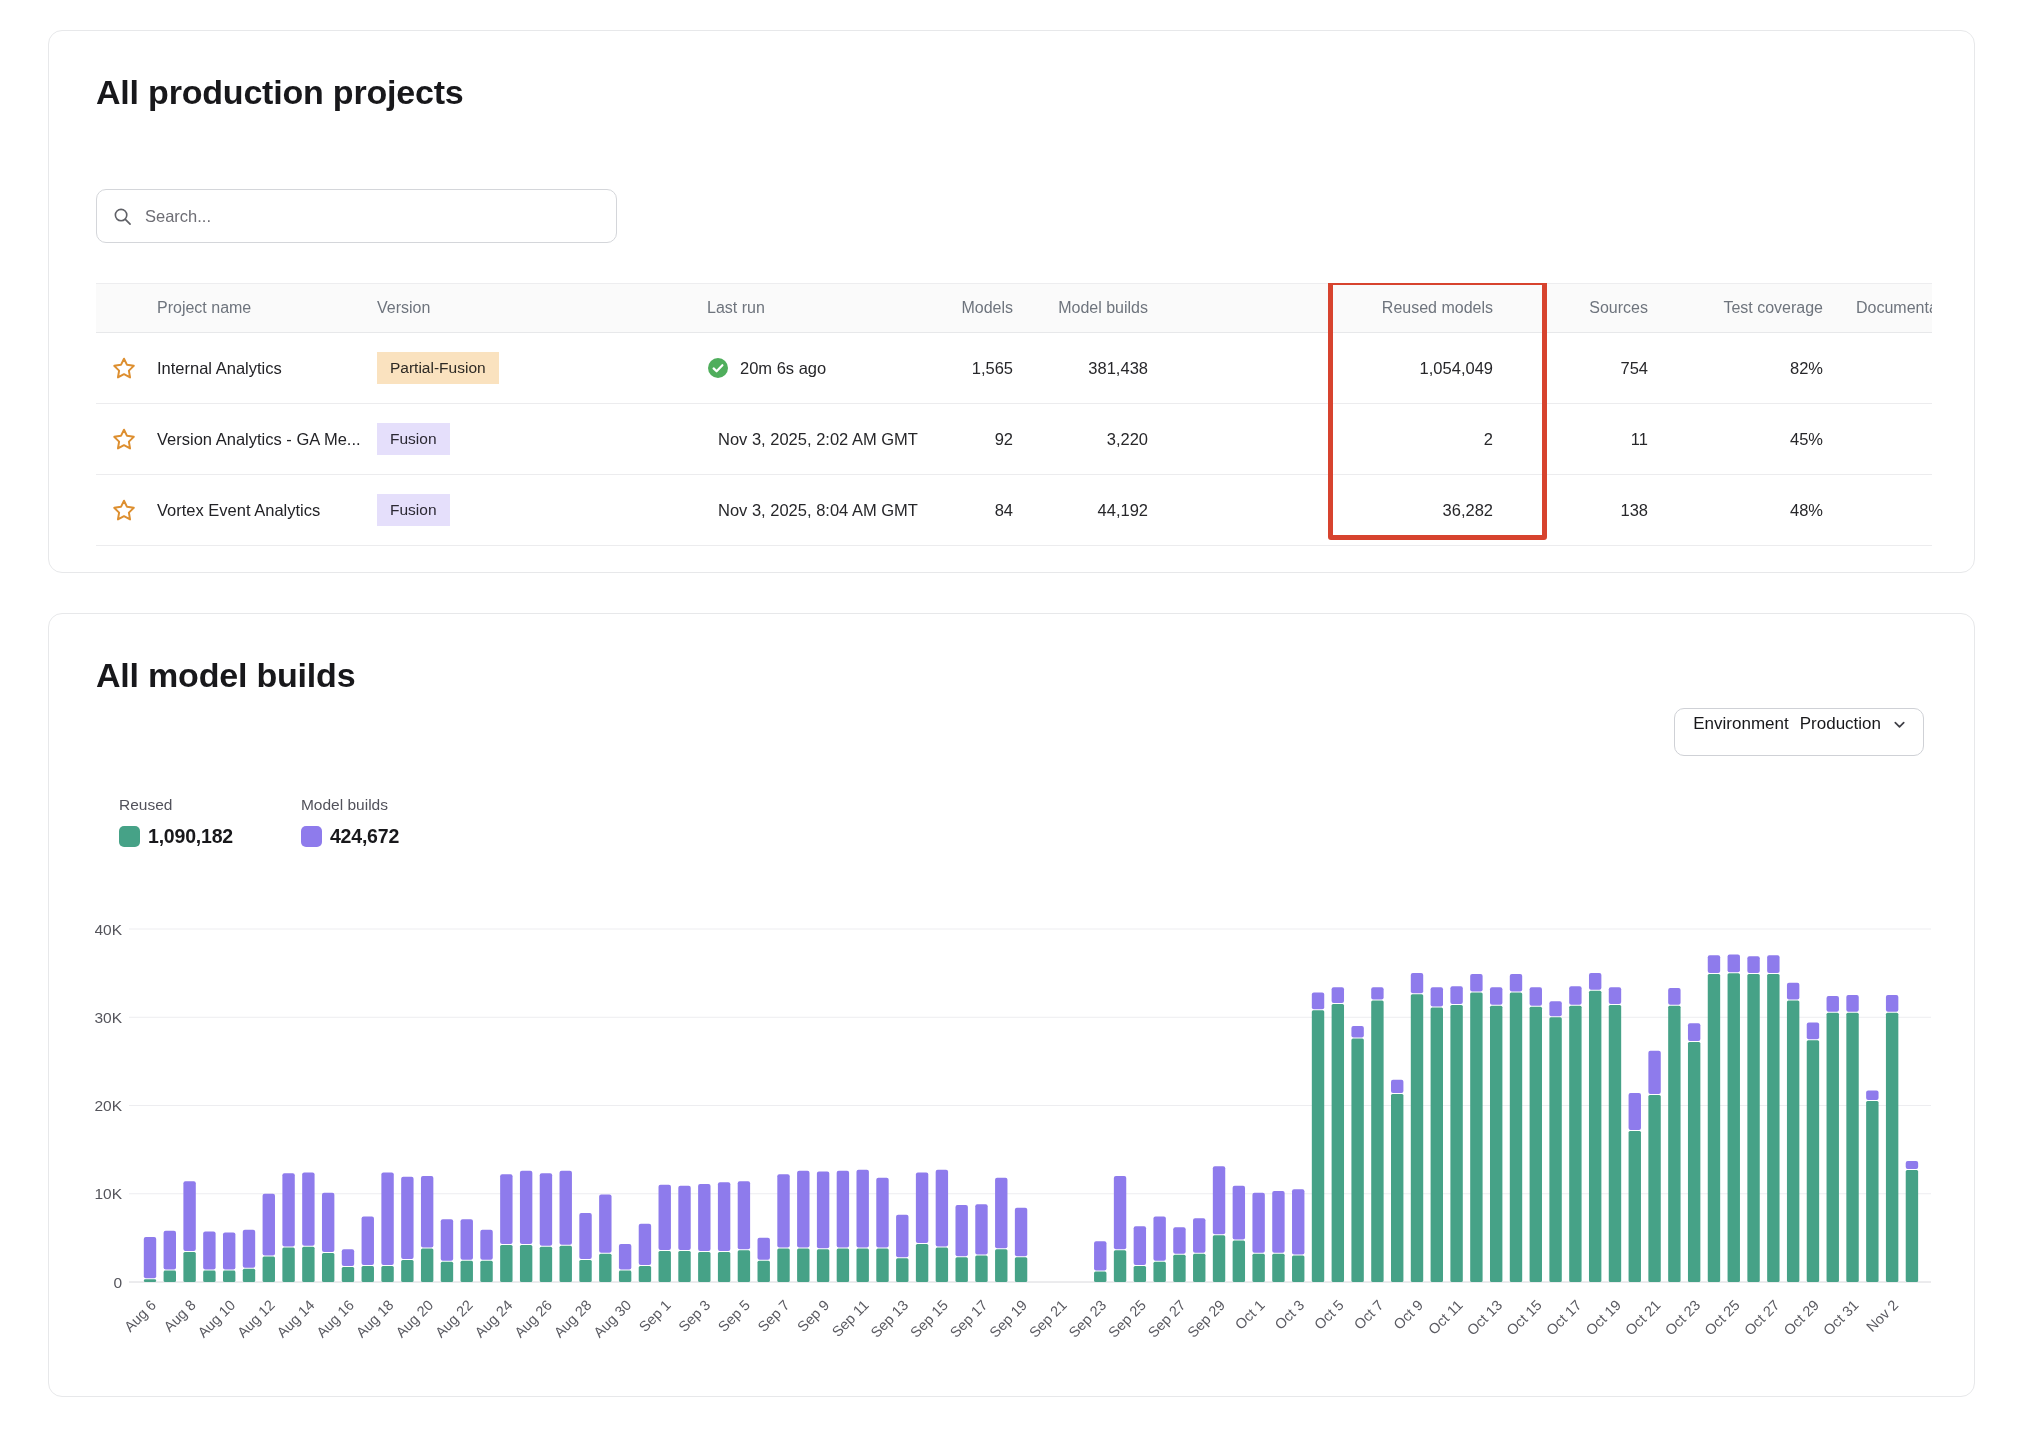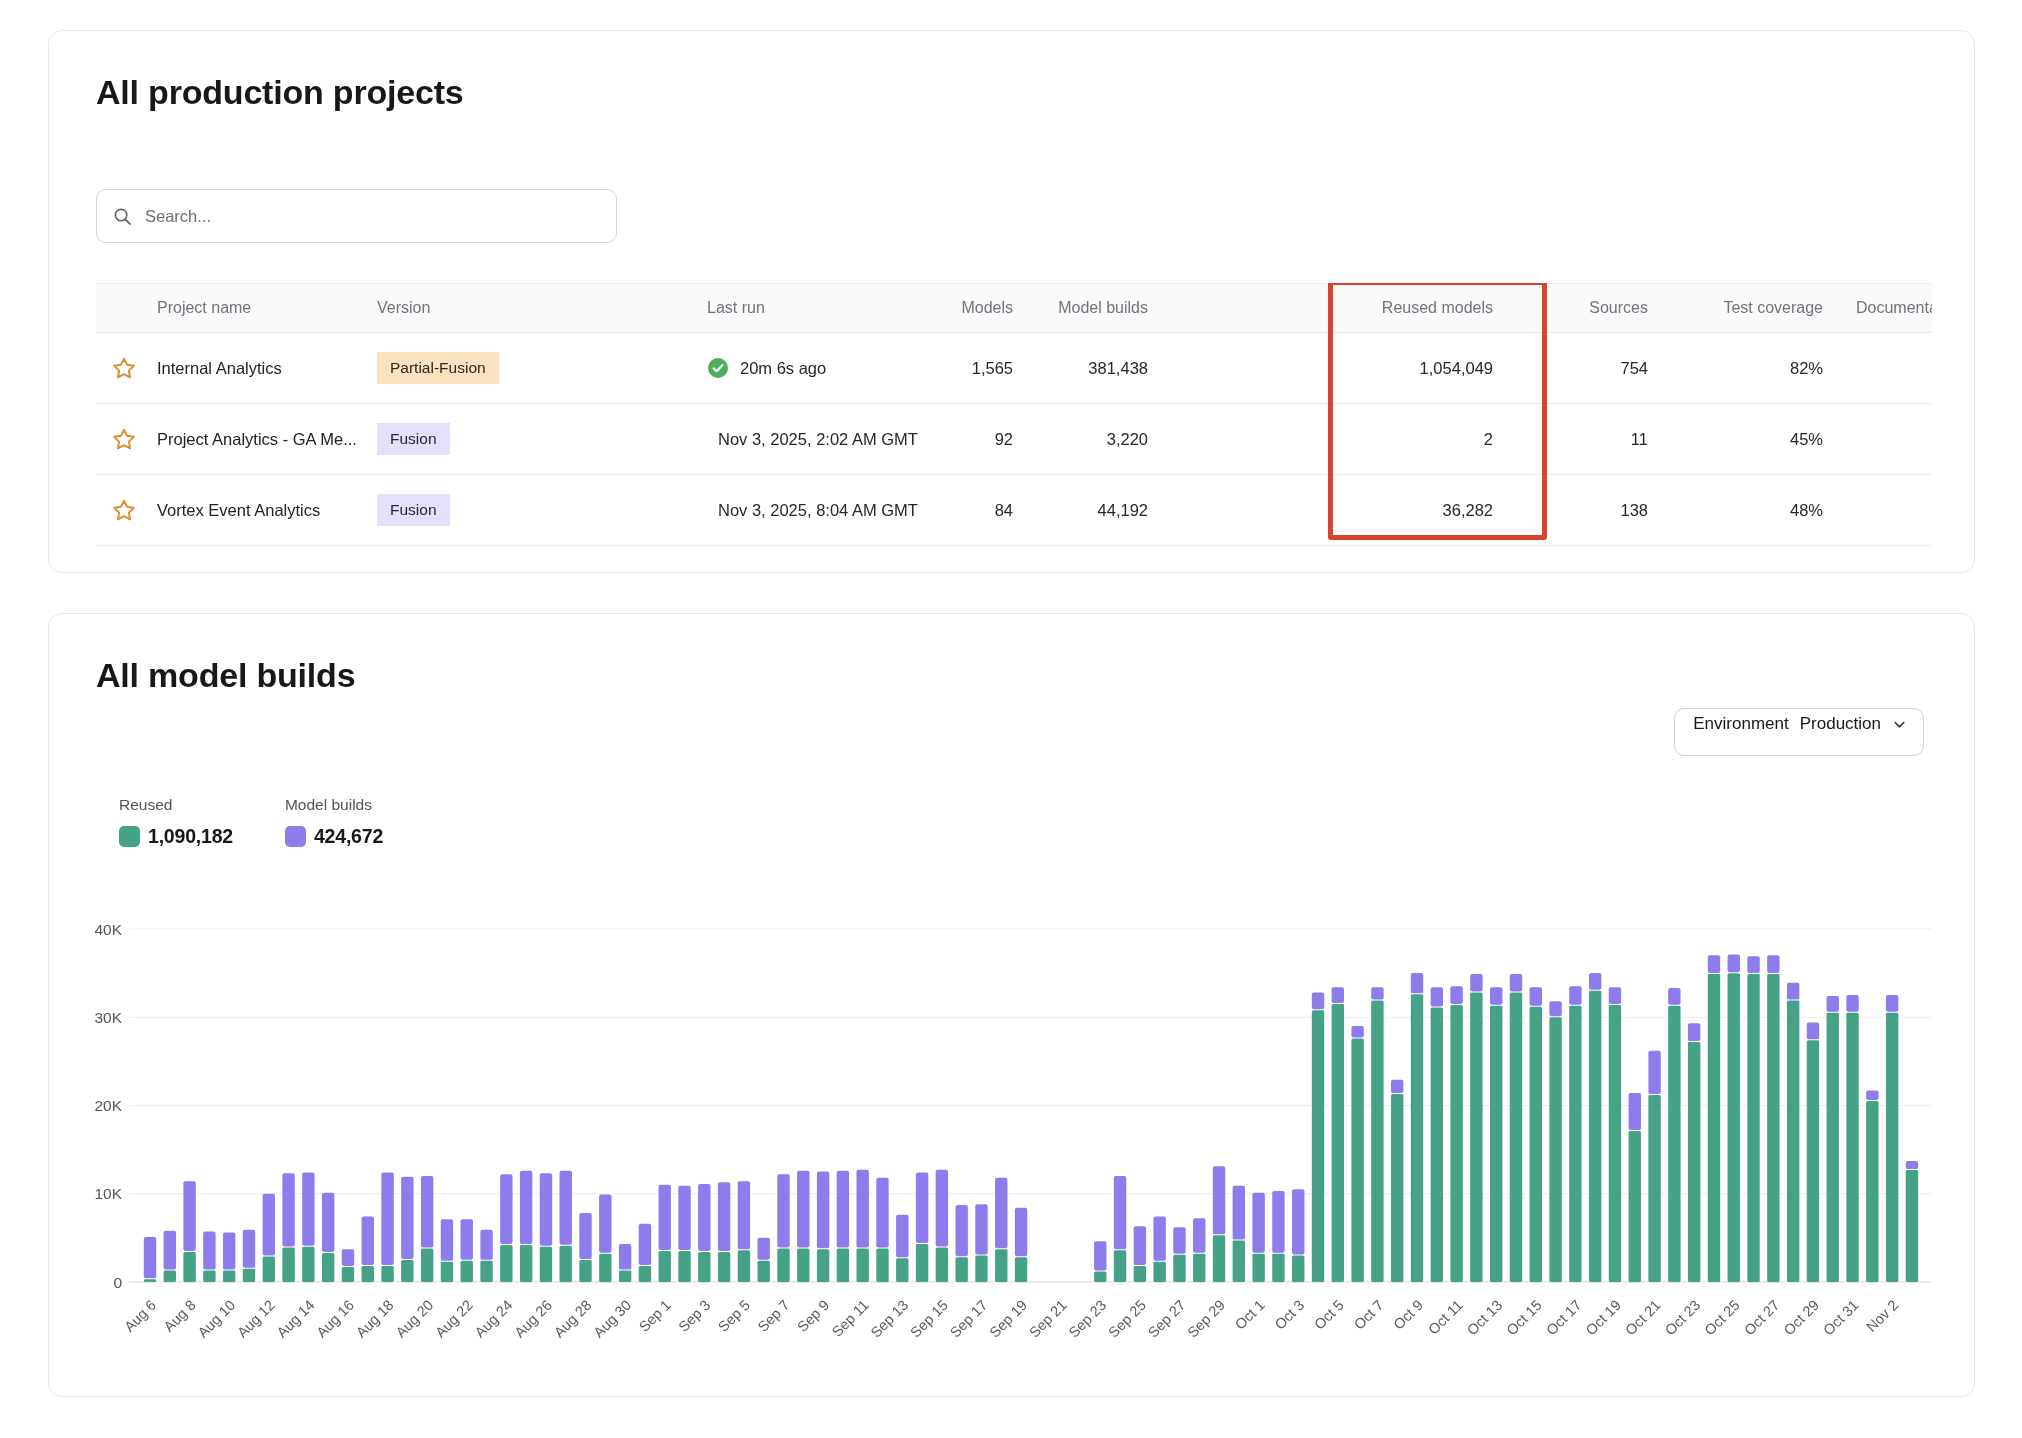--- a/index.html
+++ b/index.html
@@ -36,21 +36,21 @@
   .badge.fusion{background:#e5dffb;color:#2b2833;}
   .lastrun{display:flex;align-items:center;gap:11px;font-size:16.5px;color:#27272a;}
   .red-box{position:absolute;left:1232px;top:-3px;width:219px;height:260px;border:5px solid #d7432e;
     border-radius:3px;pointer-events:none;box-sizing:border-box;z-index:4;}
   
   .env-dropdown{position:absolute;right:50px;top:94px;height:48px;border:1.5px solid #cfd1d6;border-radius:10px;
     display:flex;align-items:center;gap:11px;padding:0 16px 16px 18px;box-sizing:border-box;cursor:pointer;background:#fff;}
   .env-dropdown .lbl{font-size:17px;color:#18181b;font-weight:500;}
   .env-dropdown .val{font-size:17px;color:#18181b;font-weight:500;}
   
-  .legend{position:absolute;left:70px;top:182px;display:flex;gap:52px;}
+  .legend{position:absolute;left:70px;top:182px;display:flex;gap:68px;}
   .legend-item{display:flex;flex-direction:column;gap:11px;}
   .legend-label{font-size:15.5px;color:#52525b;}
   .legend-valrow{display:flex;align-items:center;gap:8px;}
   .legend-swatch{width:21px;height:21px;border-radius:5px;}
   .legend-value{font-size:19.5px;font-weight:700;color:#18181b;letter-spacing:-0.2px;}
   .chart-wrap{position:absolute;left:46px;top:290px;width:1836px;height:470px;}
   svg text{font-family:"Liberation Sans", sans-serif;}
 </style>
 </head>
 <body>
@@ -103,21 +103,21 @@
           <div class="cell right num">754</div>
           <div class="cell right num">82%</div>
           <div class="cell"></div>
         </div>
         <div class="trow">
           <button class="star-btn">
             <svg width="26" height="25" viewBox="0 0 24 24">
               <path d="M12 2.6l2.9 5.9 6.5 .95-4.7 4.6 1.1 6.5L12 17.5l-5.8 3.05 1.1-6.5-4.7-4.6 6.5-.95z" fill="none" stroke="#dd8f30" stroke-width="1.9" stroke-linejoin="round"></path>
             </svg>
           </button>
-          <div class="cell"><a class="proj-link">Project Analytics - GA Me...</a></div>
+          <div class="cell"><a class="proj-link">Version Analytics - GA Me...</a></div>
           <div class="cell"><span class="badge fusion">Fusion</span></div>
           <div class="cell">
             <span class="lastrun">
               <svg width="22" height="22" viewBox="0 0 22 22">
                 <circle cx="11" cy="11" r="10" fill="#df4e47"></circle>
                 <line x1="7.3" y1="7.3" x2="14.7" y2="14.7" stroke="#fff" stroke-width="2.2" stroke-linecap="round"></line>
                 <line x1="14.7" y1="7.3" x2="7.3" y2="14.7" stroke="#fff" stroke-width="2.2" stroke-linecap="round"></line>
               </svg>
               <span>Nov 3, 2025, 2:02 AM GMT</span>
             </span>

